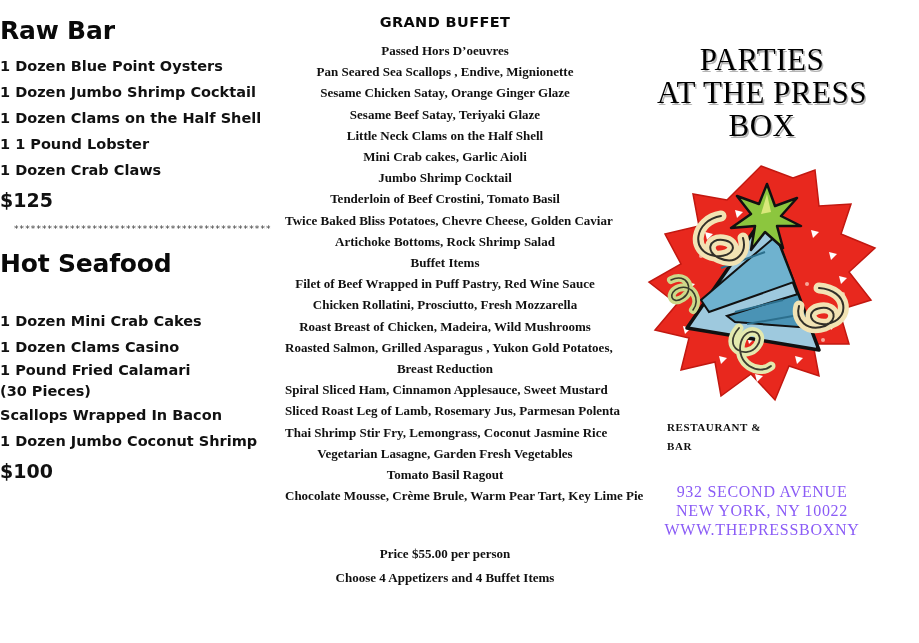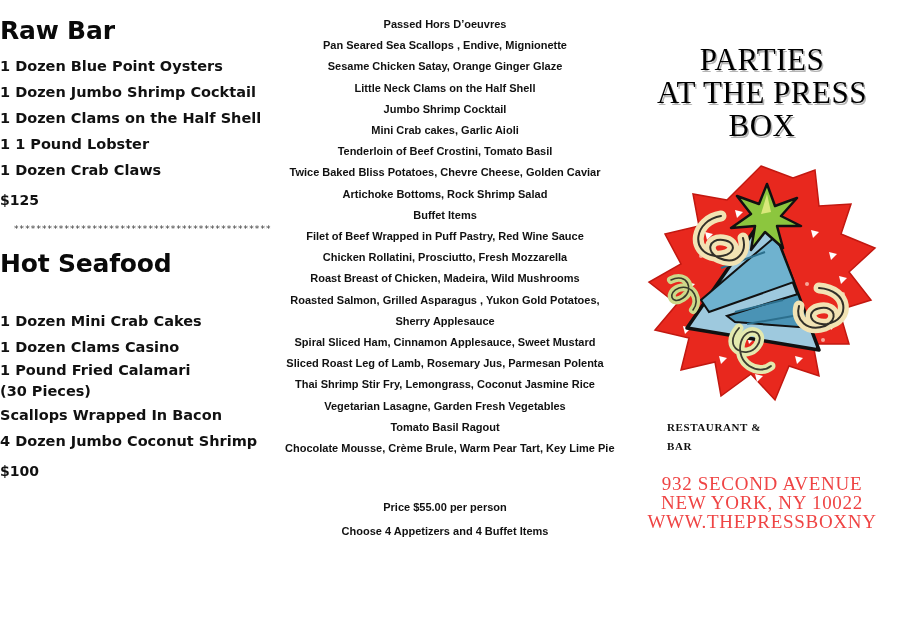--- a/index.html
+++ b/index.html
@@ -43,21 +43,21 @@
     line-height: 26px;
     color: #111111;
     white-space: nowrap;
   }
   .menu-line.sub {
     line-height: 21px;
   }
   .price-line {
     font-family: "DejaVu Sans", sans-serif;
     font-weight: bold;
-    font-size: 14px;
+    font-size: 19px;
     line-height: 34px;
     color: #111111;
   }
   .star-divider {
     font-family: "DejaVu Sans", sans-serif;
     font-size: 9px;
     letter-spacing: 1.1px;
     color: #3a3a3a;
     line-height: 12px;
     margin: 6px 0 14px 0;
@@ -76,23 +76,23 @@
   }
   .buffet-title {
     font-family: "DejaVu Sans", sans-serif;
     font-weight: bold;
     font-size: 14.5px;
     letter-spacing: 0.4px;
     margin-bottom: 10px;
     color: #0a0a0a;
   }
   .buffet-line {
-    font-family: Liberation Sans, sans-serif;
-    font-weight: bold;
-    font-size: 11px;
+    font-family: Liberation Serif, serif;
+    font-weight: bold;
+    font-size: 13px;
     line-height: 21.2px;
     color: #111111;
     white-space: nowrap;
   }
   .buffet-foot {
     margin-top: 36px;
   }
   .buffet-foot .buffet-line { line-height: 24px; }
 
   
@@ -122,26 +122,26 @@
     padding-left: 62px;
     text-align: left;
     font-family: "Liberation Serif", serif;
     font-weight: bold;
     font-size: 11px;
     line-height: 19px;
     letter-spacing: 0.6px;
     color: #101010;
   }
   .address {
-    margin-top: 18px;
+    margin-top: 26px;
     font-family: "Liberation Serif", serif;
-    font-size: 19px;
+    font-size: 16px;
     line-height: 19px;
     letter-spacing: 0.7px;
-    color: #ef4444;
+    color: #8b5cf6;
   }
 </style>
 </head>
 <body>
 
 <div class="page">
 
   <div class="col-left">
 
     <div>
@@ -157,44 +157,46 @@
     <div class="star-divider">**********************************************</div>
 
     <div>
       <div class="section-title">Hot Seafood</div>
       <div class="gap-after-title"></div>
       <div class="menu-line">1 Dozen Mini Crab Cakes</div>
       <div class="menu-line">1 Dozen Clams Casino</div>
       <div class="menu-line sub">1 Pound Fried Calamari</div>
       <div class="menu-line sub">(30 Pieces)</div>
       <div class="menu-line">Scallops Wrapped In Bacon</div>
-      <div class="menu-line">4 Dozen Jumbo Coconut Shrimp</div>
+      <div class="menu-line">1 Dozen Jumbo Coconut Shrimp</div>
       <div class="price-line">$100</div>
     </div>
 
   </div>
 
   <div class="col-mid">
+    <div class="buffet-title">GRAND BUFFET</div>
 
     <div class="buffet-line">Passed Hors D’oeuvres</div>
     <div class="buffet-line">Pan Seared Sea Scallops , Endive, Mignionette</div>
     <div class="buffet-line">Sesame Chicken Satay, Orange Ginger Glaze</div>
+    <div class="buffet-line">Sesame Beef Satay, Teriyaki Glaze</div>
     <div class="buffet-line">Little Neck Clams on the Half Shell</div>
+    <div class="buffet-line">Mini Crab cakes, Garlic Aioli</div>
     <div class="buffet-line">Jumbo Shrimp Cocktail</div>
-    <div class="buffet-line">Mini Crab cakes, Garlic Aioli</div>
     <div class="buffet-line">Tenderloin of Beef Crostini, Tomato Basil</div>
     <div class="buffet-line">Twice Baked Bliss Potatoes, Chevre Cheese, Golden Caviar</div>
     <div class="buffet-line">Artichoke Bottoms, Rock Shrimp Salad</div>
 
     <div class="buffet-line">Buffet Items</div>
     <div class="buffet-line">Filet of Beef  Wrapped in Puff  Pastry, Red Wine Sauce</div>
     <div class="buffet-line">Chicken Rollatini, Prosciutto, Fresh Mozzarella</div>
     <div class="buffet-line">Roast Breast of Chicken, Madeira, Wild Mushrooms</div>
     <div class="buffet-line">Roasted Salmon, Grilled Asparagus , Yukon Gold Potatoes,</div>
-    <div class="buffet-line">Sherry Applesauce</div>
+    <div class="buffet-line">Breast Reduction</div>
     <div class="buffet-line">Spiral Sliced Ham, Cinnamon Applesauce, Sweet Mustard</div>
     <div class="buffet-line">Sliced Roast Leg of Lamb, Rosemary Jus, Parmesan Polenta</div>
     <div class="buffet-line">Thai Shrimp Stir Fry, Lemongrass, Coconut Jasmine Rice</div>
     <div class="buffet-line">Vegetarian Lasagne, Garden Fresh Vegetables</div>
     <div class="buffet-line">Tomato Basil Ragout</div>
 
     <div class="buffet-line">Chocolate Mousse, Crème Brule, Warm Pear Tart, Key Lime Pie</div>
 
     <div class="buffet-foot">
       <div class="buffet-line">Price $55.00 per person</div>

